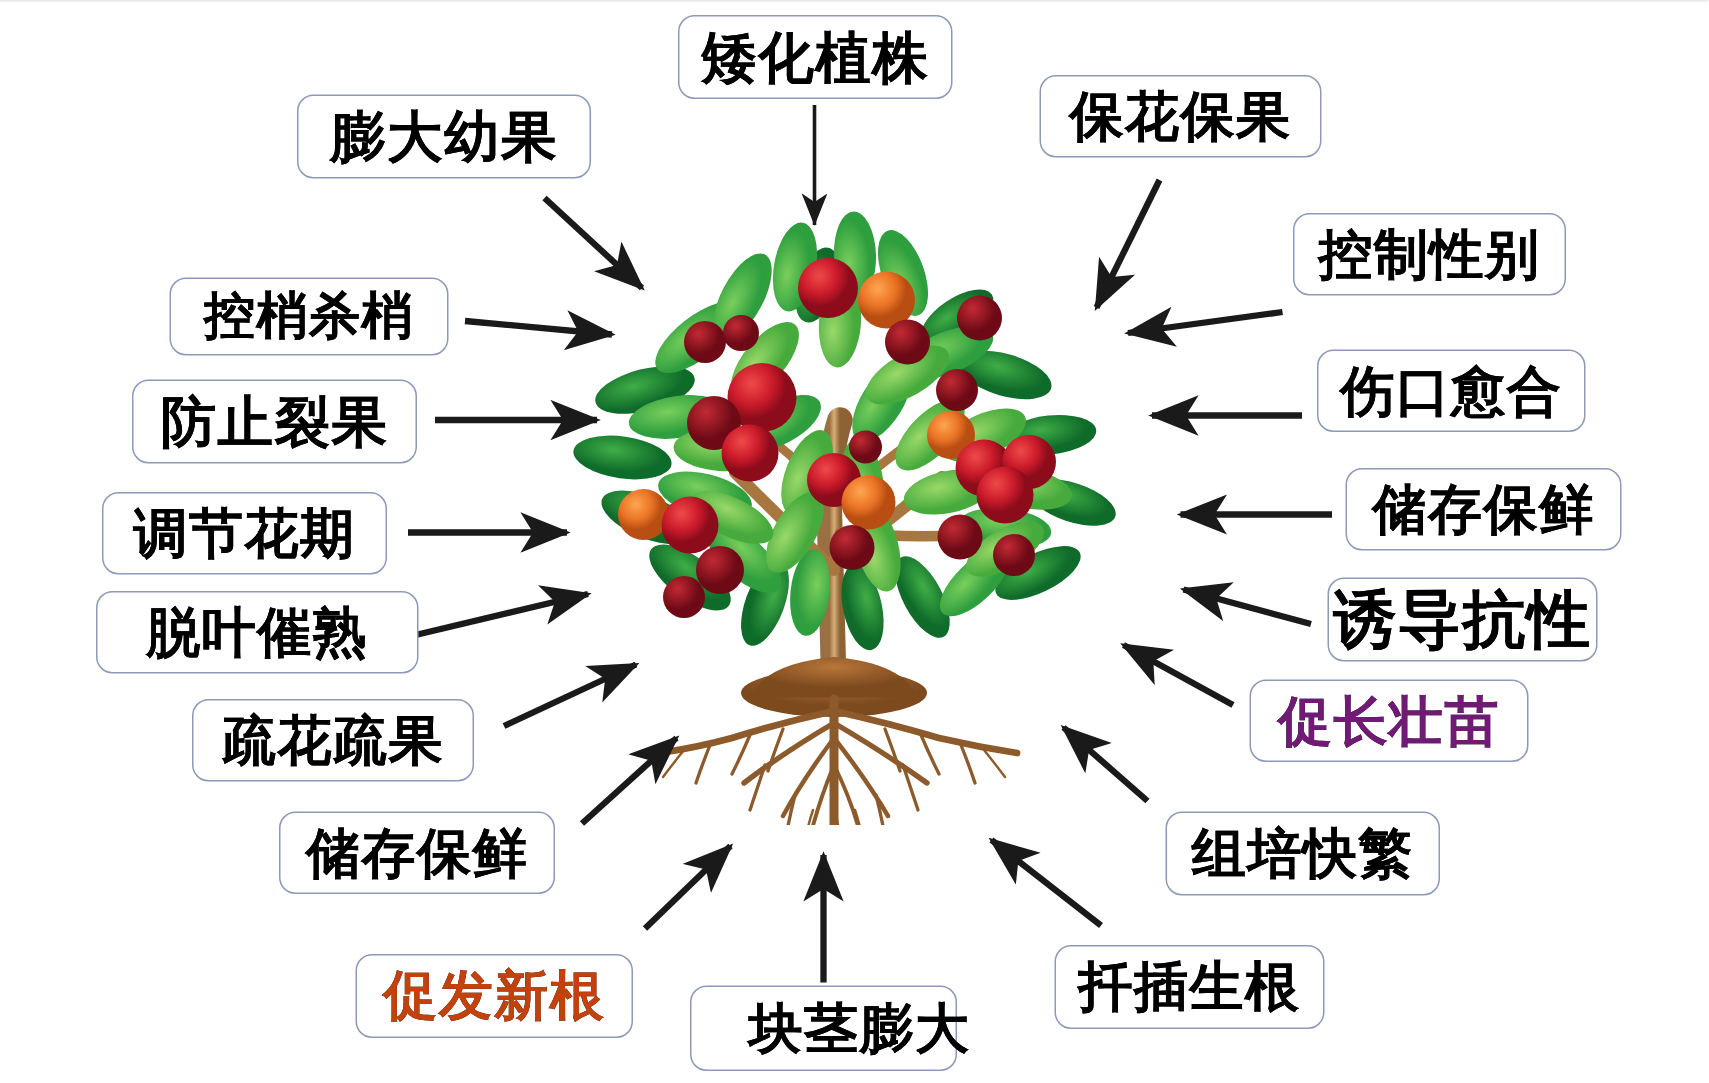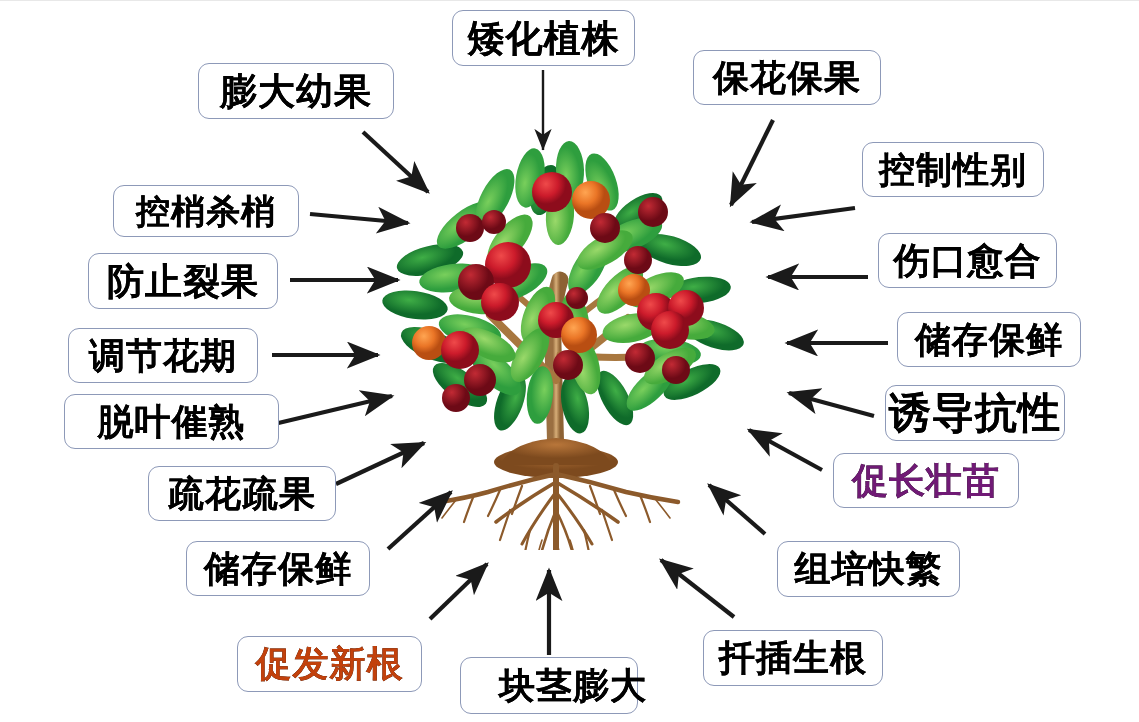--- a/index.html
+++ b/index.html
@@ -279,21 +279,21 @@
       </div>
       <div class="chip" style="left: 885px; top: 385px; width: 180px; height: 56px; font-size: 42px; border-color: rgb(141, 153, 184); background: rgb(255, 255, 255); color: rgb(0, 0, 0); border-radius: 11px;">
         <span>诱导抗性</span>
       </div>
       <div class="chip" style="left: 64px; top: 394px; width: 215px; height: 55px; font-size: 36px; border-color: rgb(141, 153, 184); background: rgb(255, 255, 255); color: rgb(0, 0, 0); border-radius: 11px;">
         <span>脱叶催熟</span>
       </div>
       <div class="chip" style="left: 833px; top: 453px; width: 186px; height: 55px; font-size: 36px; border-color: rgb(141, 153, 184); background: rgb(255, 255, 255); color: #701a75; border-radius: 11px;">
         <span>促长壮苗</span>
       </div>
-      <div class="chip" style="left: 148px; top: 466px; width: 188px; height: 55px; font-size: 36px; border-color: rgb(141, 153, 184); background: rgb(255, 255, 255); color: rgb(0, 0, 0); border-radius: 11px;">
+      <div class="chip" style="left: 128px; top: 466px; width: 188px; height: 55px; font-size: 36px; border-color: rgb(141, 153, 184); background: rgb(255, 255, 255); color: rgb(0, 0, 0); border-radius: 11px;">
         <span>疏花疏果</span>
       </div>
       <div class="chip" style="left: 777px; top: 541px; width: 183px; height: 56px; font-size: 36px; border-color: rgb(141, 153, 184); background: rgb(255, 255, 255); color: rgb(0, 0, 0); border-radius: 11px;">
         <span>组培快繁</span>
       </div>
       <div class="chip" style="left: 186px; top: 541px; width: 184px; height: 55px; font-size: 36px; border-color: rgb(141, 153, 184); background: rgb(255, 255, 255); color: rgb(0, 0, 0); border-radius: 11px;">
         <span>储存保鲜</span>
       </div>
       <div class="chip" style="left: 237px; top: 636px; width: 185px; height: 56px; font-size: 36px; border-color: rgb(141, 153, 184); background: rgb(255, 255, 255); color: #c2410c; border-radius: 11px; align-items: center;">
         <span>促发新根</span>

